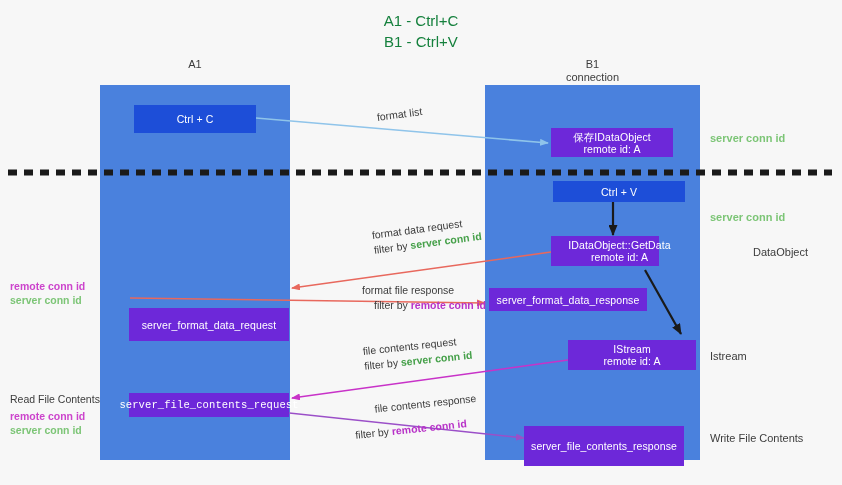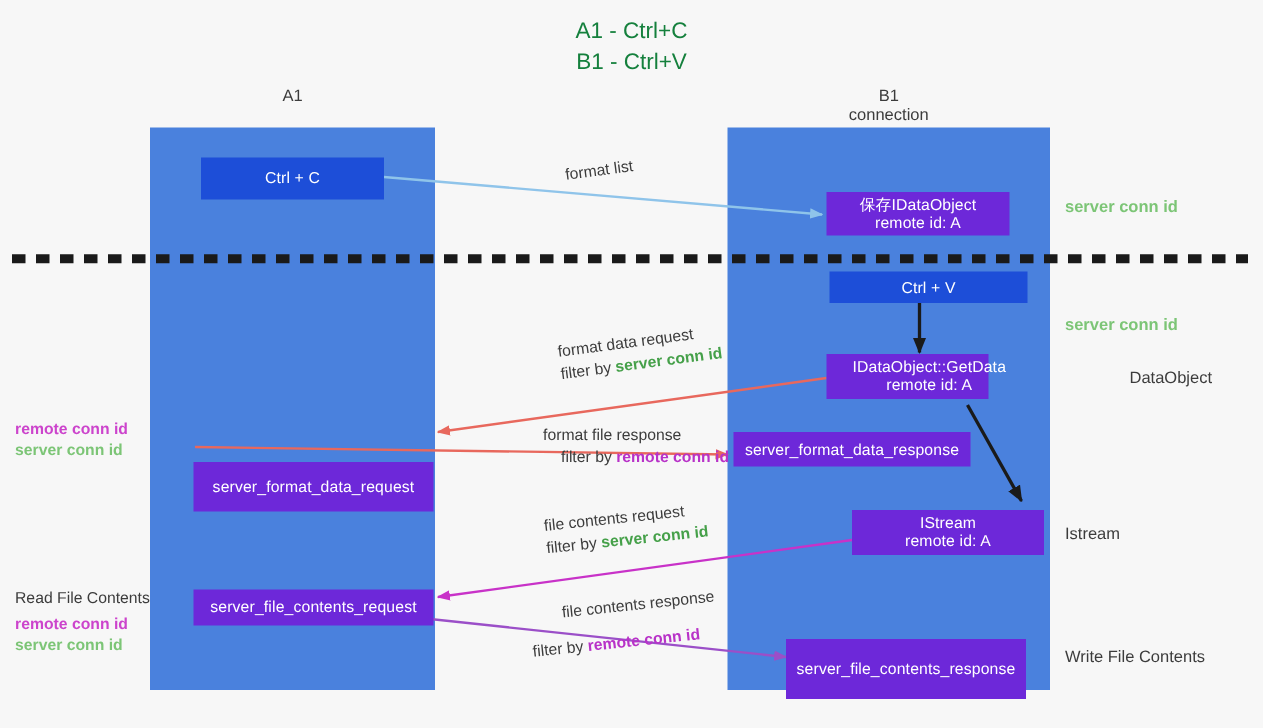--- a/index.html
+++ b/index.html
@@ -141,21 +141,21 @@
 
   <div class="abs box orange" style="left:489px;top:288px;width:158px;height:23px;">
     <span>server_format_data_response</span>
   </div>
 
   <div class="abs box orange" style="left:568px;top:340px;width:128px;height:30px;flex-direction:column;">
     <span>IStream</span>
     <span>remote id: A</span>
   </div>
 
-  <div class="abs box orange" style="left:129px;top:393px;width:160px;height:24px;">
+  <div class="abs box orange" style="left:129px;top:393px;width:160px;height:24px;font-family:Liberation Mono, monospace;">
     <span>server_file_contents_request</span>
   </div>
 
   <div class="abs box orange" style="left:524px;top:426px;width:160px;height:40px;">
     <span>server_file_contents_response</span>
   </div>
 
   <div class="abs edge-label rot-up" style="left:376px;top:110px;">
     <span>format list</span>
   </div>

